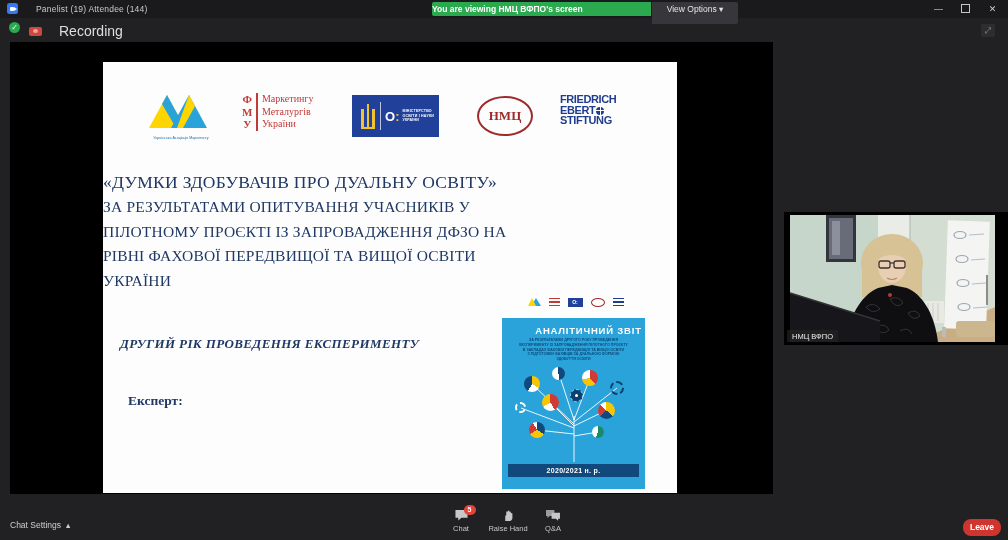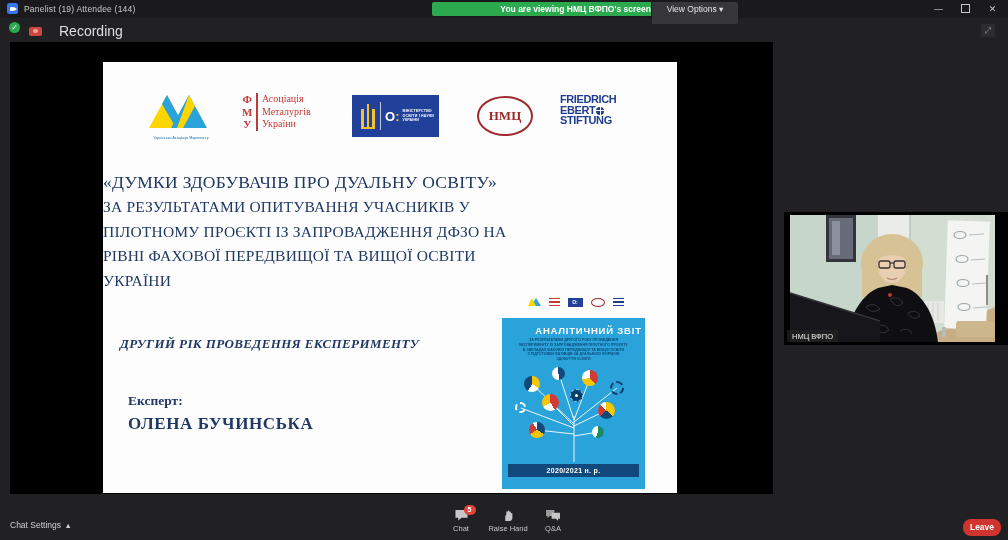--- a/index.html
+++ b/index.html
@@ -1,25 +1,25 @@
 <!DOCTYPE html>
 <html><head>
 <meta charset="utf-8">
 <style>
   html,body{margin:0;padding:0;background:#101011;}
   .app{position:relative;width:1008px;height:540px;background:#212124;font-family:"Liberation Sans",sans-serif;overflow:hidden;-webkit-font-smoothing:antialiased;}
 
   
   .titlebar{position:absolute;left:0;top:0;width:1008px;height:18px;background:#1a1a1c;}
-  .tb-left{position:absolute;left:7px;top:3px;display:flex;align-items:center;gap:6px;}
+  .tb-left{position:absolute;left:7px;top:3px;display:flex;align-items:center;gap:18px;}
   .zoom-app-icon{width:11px;height:11px;background:#3577f5;border-radius:2.5px;position:relative;}
   .zoom-app-icon::after{content:"";position:absolute;left:2.5px;top:3.5px;width:4px;height:4px;background:#fff;border-radius:1px;}
   .zoom-app-icon::before{content:"";position:absolute;right:1.5px;top:3.5px;border-left:3px solid #fff;border-top:2px solid transparent;border-bottom:2px solid transparent;}
   .tb-text{font-size:8.5px;color:#c9c9c9;letter-spacing:.2px;}
-  .viewing-banner{position:absolute;left:432px;top:2px;width:219px;height:14px;background:#2ba94f;border-radius:2px 0 0 2px;color:#fff;font-size:8.5px;line-height:14px;text-align:right;font-weight:bold;}
+  .viewing-banner{position:absolute;left:432px;top:2px;width:219px;height:14px;background:#2ba94f;border-radius:2px 0 0 2px;color:#fff;font-size:8.5px;line-height:14px;text-align:left;font-weight:bold;}
   .view-options{position:absolute;left:652px;top:2px;width:86px;height:22px;background:#37373b;border-radius:0 2px 2px 0;color:#e4e4e4;font-size:8.5px;line-height:14px;text-align:center;cursor:pointer;}
   .win-controls{position:absolute;right:2px;top:0;display:flex;}
   .win-btn{width:27px;height:18px;color:#c6c6c6;font-size:9px;text-align:center;line-height:18px;}
   .max-box{display:inline-block;width:7px;height:7px;border:1px solid #c6c6c6;vertical-align:middle;margin-top:-2px;}
 
   
   .shield{position:absolute;left:9px;top:22px;width:11px;height:11px;border-radius:50%;background:#2ba94f;color:#fff;font-size:8px;line-height:11px;text-align:center;}
   .rec{position:absolute;left:29px;top:23px;display:flex;align-items:center;gap:4px;}
   .rec-icon{width:13px;height:9px;background:#cf4840;border-radius:2px;position:relative;}
   .rec-icon::after{content:"";position:absolute;left:4px;top:2.5px;width:5px;height:4px;border-radius:50%;background:#f0a49e;}
@@ -147,21 +147,21 @@
       </div>
 
       <div class="logo fmu">
         <div class="fmu-letters">
           <span>Ф</span>
           <span>М</span>
           <span>У</span>
         </div>
         <div class="fmu-bar"></div>
         <div class="fmu-lines">
-          <span>Асоціація</span>
+          <span>Маркетингу</span>
           <span>Металургів</span>
           <span>України</span>
         </div>
       </div>
 
       <div class="logo ministry">
         <div class="trident">
             <span class="t1"></span>
             <span class="t2"></span>
             <span class="t3"></span>
@@ -188,21 +188,20 @@
 
       <div class="s-title">
         <div class="t1">«ДУМКИ ЗДОБУВАЧІВ ПРО ДУАЛЬНУ ОСВІТУ»</div>
         <div class="t2">ЗА РЕЗУЛЬТАТАМИ ОПИТУВАННЯ УЧАСНИКІВ У</div>
         <div class="t2">ПІЛОТНОМУ ПРОЄКТІ ІЗ ЗАПРОВАДЖЕННЯ ДФЗО НА</div>
         <div class="t2">РІВНІ ФАХОВОЇ ПЕРЕДВИЩОЇ ТА ВИЩОЇ ОСВІТИ</div>
         <div class="t2">УКРАЇНИ</div>
       </div>
       <div class="s-italic">ДРУГИЙ РІК ПРОВЕДЕННЯ ЕКСПЕРИМЕНТУ</div>
       <div class="s-expert-label">Експерт:</div>
-      <div class="s-expert-name">ОЛЕНА БУЧИНСЬКА</div>
 
       <div class="cover-logos">
         <span class="mini mini-uam"></span>
         <span class="mini mini-bars">
             <i></i>
             <i></i>
             <i></i>
           </span>
         <span class="mini mini-mon">О:</span>
         <span class="mini mini-nmc"></span>

